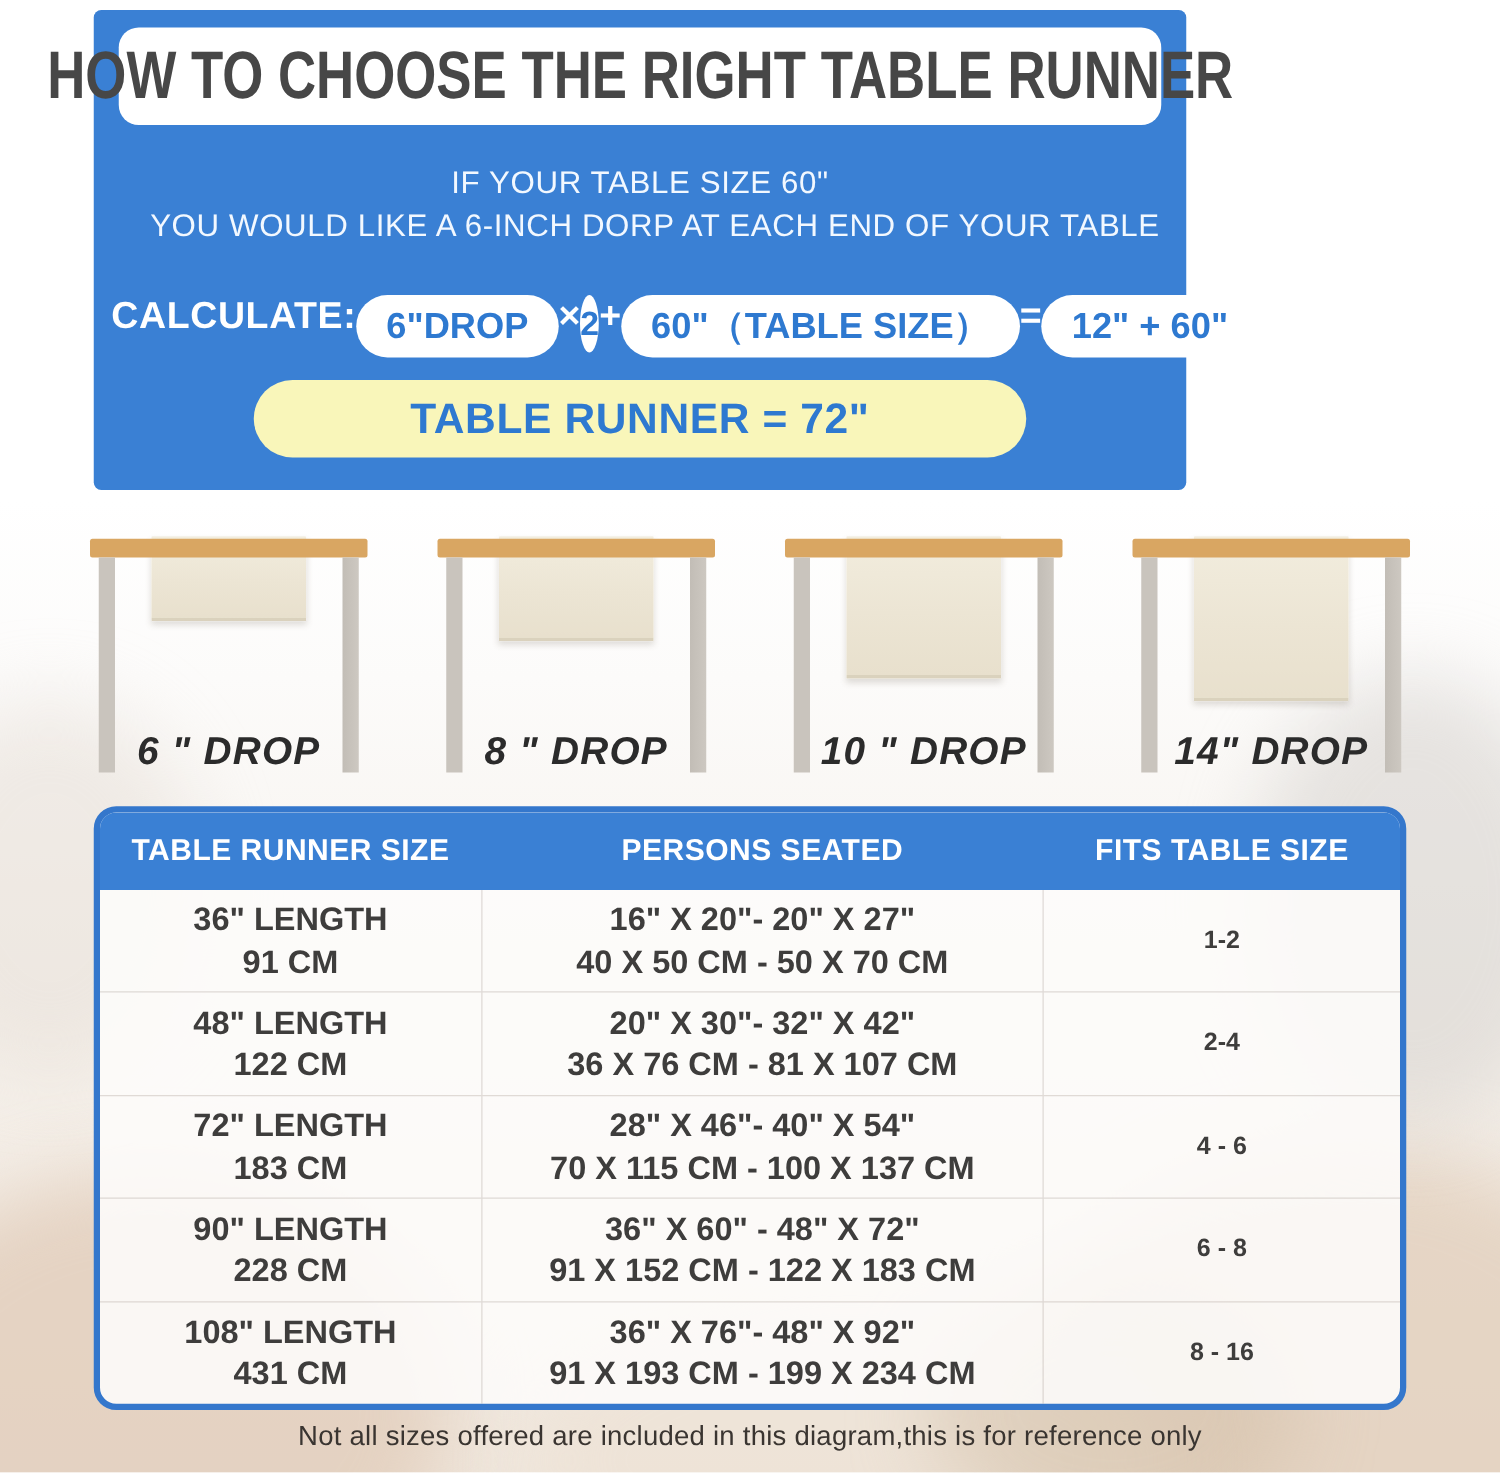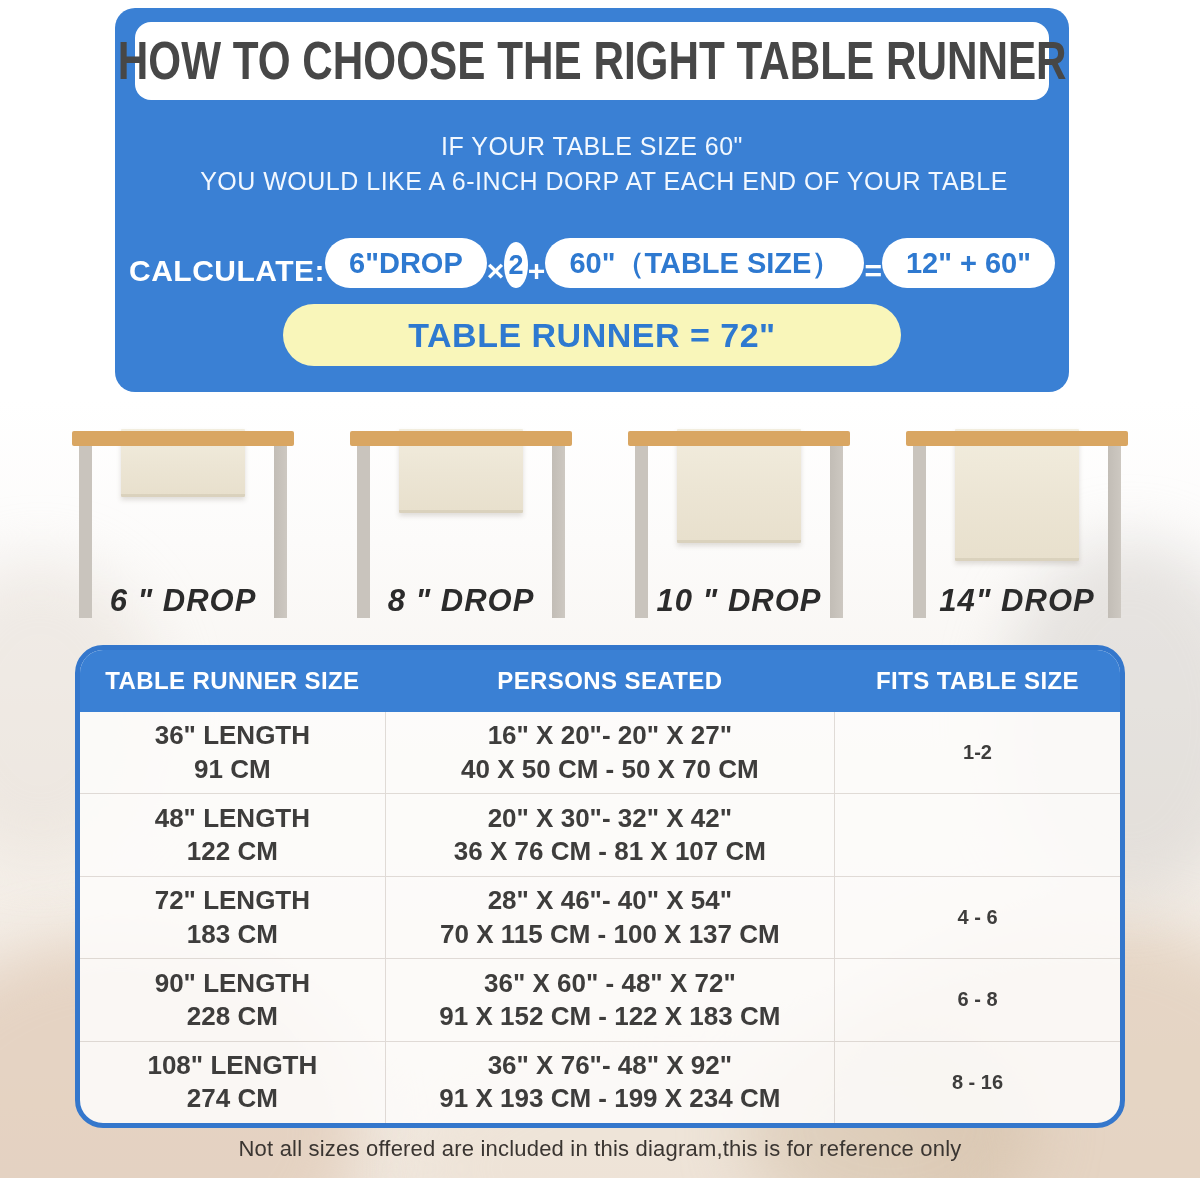--- a/index.html
+++ b/index.html
@@ -27,32 +27,32 @@
     background:linear-gradient(180deg,#ffffff 0%,#ffffff 34%,#fcfbfa 46%,#f8f5f1 60%,#f4eee7 78%,#f0e7dd 100%);}
   .bg .blob{position:absolute;border-radius:50%;filter:blur(30px);}
   .blob.b1{left:-120px;bottom:-140px;width:480px;height:380px;background:rgba(224,203,184,0.75);}
   .blob.b2{right:-140px;bottom:-160px;width:520px;height:420px;background:rgba(223,204,184,0.7);}
   .blob.b3{right:-60px;top:540px;width:260px;height:360px;background:rgba(214,210,205,0.55);}
   .blob.b4{left:420px;bottom:-120px;width:520px;height:260px;background:rgba(236,225,212,0.6);}
   .blob.b5{left:-80px;top:560px;width:240px;height:300px;background:rgba(230,222,213,0.5);}
   .blob.b6{right:160px;bottom:-60px;width:300px;height:220px;background:rgba(209,188,165,0.45);}
 
   
-  .hero{position:absolute;z-index:2;left:75px;top:8px;width:954px;height:384px;
-    background:var(--panel-blue);border-radius:20px;margin-left:40px;}
+  .hero{position:absolute;z-index:2;left:75px;top:8px;width:874px;height:384px;
+    background:var(--panel-blue);border-radius:6px;}
   .title-bar{position:absolute;top:14px;left:20px;right:20px;height:78px;background:#ffffff;
     border-radius:16px;display:flex;align-items:center;justify-content:center;}
   .title-bar .title{font-size:44px;font-weight:bold;color:var(--title-gray);
     letter-spacing:0px;transform:scaleY(1.22) scaleX(0.96);white-space:nowrap;}
   .sub{position:absolute;left:0;right:0;text-align:center;color:#f2f8ff;font-size:25px;
     font-weight:normal;letter-spacing:0.5px;white-space:nowrap;}
   .sub.s1{top:124px;}
   .sub.s2{top:159px;padding-left:24px;}
   .calc-row{position:absolute;top:228px;left:14px;right:14px;height:52px;
-    display:flex;align-items:flex-end;justify-content:space-between;}
+    display:flex;align-items:flex-start;justify-content:space-between;}
   .calc-label{color:#ffffff;font-weight:bold;font-size:30px;letter-spacing:0.5px;white-space:nowrap;}
   .op{color:#ffffff;font-weight:bold;font-size:30px;white-space:nowrap;}
   .pill{background:#ffffff;border-radius:26px;height:50px;line-height:50px;padding:0 24px;
     color:var(--pill-text-blue);font-weight:bold;font-size:29px;white-space:nowrap;}
   .circle{background:#ffffff;border-radius:50%;width:46px;height:46px;display:flex;
     align-items:center;justify-content:center;color:var(--pill-text-blue);font-weight:bold;font-size:27px;}
   .result-pill{position:absolute;top:296px;left:50%;transform:translateX(-50%);
     width:618px;height:62px;background:var(--result-yellow);border-radius:31px;
     display:flex;align-items:center;justify-content:center;
     color:var(--pill-text-blue);font-weight:bold;font-size:34px;letter-spacing:0.5px;white-space:nowrap;}
@@ -69,21 +69,21 @@
   .runner{position:absolute;top:4px;left:50%;transform:translateX(-50%);width:124px;
     background:linear-gradient(180deg,#f2edde 0%,#ece5d4 55%,#e8e0cd 100%);
     border-bottom:3px solid rgba(198,188,162,0.55);
     box-shadow:0 3px 5px rgba(90,80,60,0.18);border-radius:1px;}
   .drop-label{position:absolute;bottom:6px;width:100%;text-align:center;
     font-weight:bold;font-style:italic;font-size:31px;color:var(--drop-label-dark);
     letter-spacing:1px;white-space:nowrap;}
 
   
   .size-panel{position:absolute;z-index:2;left:75px;top:645px;width:1050px;height:483px;
-    border:5px solid #3477cc;border-radius:28px;overflow:hidden;
+    border:5px solid #3477cc;border-radius:18px;overflow:hidden;
     background:rgba(253,252,250,0.88);display:flex;flex-direction:column;}
   .thead{height:62px;flex:0 0 62px;background:var(--panel-blue);
     display:grid;grid-template-columns:29.3% 43.3% 27.4%;align-items:center;}
   .thead .hcell{text-align:center;color:#ffffff;font-weight:bold;font-size:24px;letter-spacing:0.4px;}
   .tbody{flex:1;display:flex;flex-direction:column;}
   .trow{flex:1;display:grid;grid-template-columns:29.3% 43.3% 27.4%;}
   .trow:not(:last-child){border-bottom:1px solid rgba(140,125,110,0.25);}
   .cell{display:flex;flex-direction:column;align-items:center;justify-content:center;
     color:var(--table-text);font-weight:bold;line-height:1.28;text-align:center;}
   .cell.c1{font-size:26px;}
@@ -178,20 +178,23 @@
       </div>
       <div class="trow">
         <div class="cell c1">
           <span>48" LENGTH</span>
           <span>122 CM</span>
         </div>
         <div class="cell c2">
           <span>20" X 30"- 32" X 42"</span>
           <span>36 X 76 CM - 81 X 107 CM</span>
         </div>
+        <div class="cell c3">
+          <span>2-4</span>
+        </div>
       </div>
       <div class="trow">
         <div class="cell c1">
           <span>72" LENGTH</span>
           <span>183 CM</span>
         </div>
         <div class="cell c2">
           <span>28" X 46"- 40" X 54"</span>
           <span>70 X 115 CM - 100 X 137 CM</span>
         </div>
@@ -208,21 +211,21 @@
           <span>36" X 60" - 48" X 72"</span>
           <span>91 X 152 CM - 122 X 183 CM</span>
         </div>
         <div class="cell c3">
           <span>6 - 8</span>
         </div>
       </div>
       <div class="trow">
         <div class="cell c1">
           <span>108" LENGTH</span>
-          <span>274 CM</span>
+          <span>431 CM</span>
         </div>
         <div class="cell c2">
           <span>36" X 76"- 48" X 92"</span>
           <span>91 X 193 CM - 199 X 234 CM</span>
         </div>
         <div class="cell c3">
           <span>8 - 16</span>
         </div>
       </div>
     </div>

